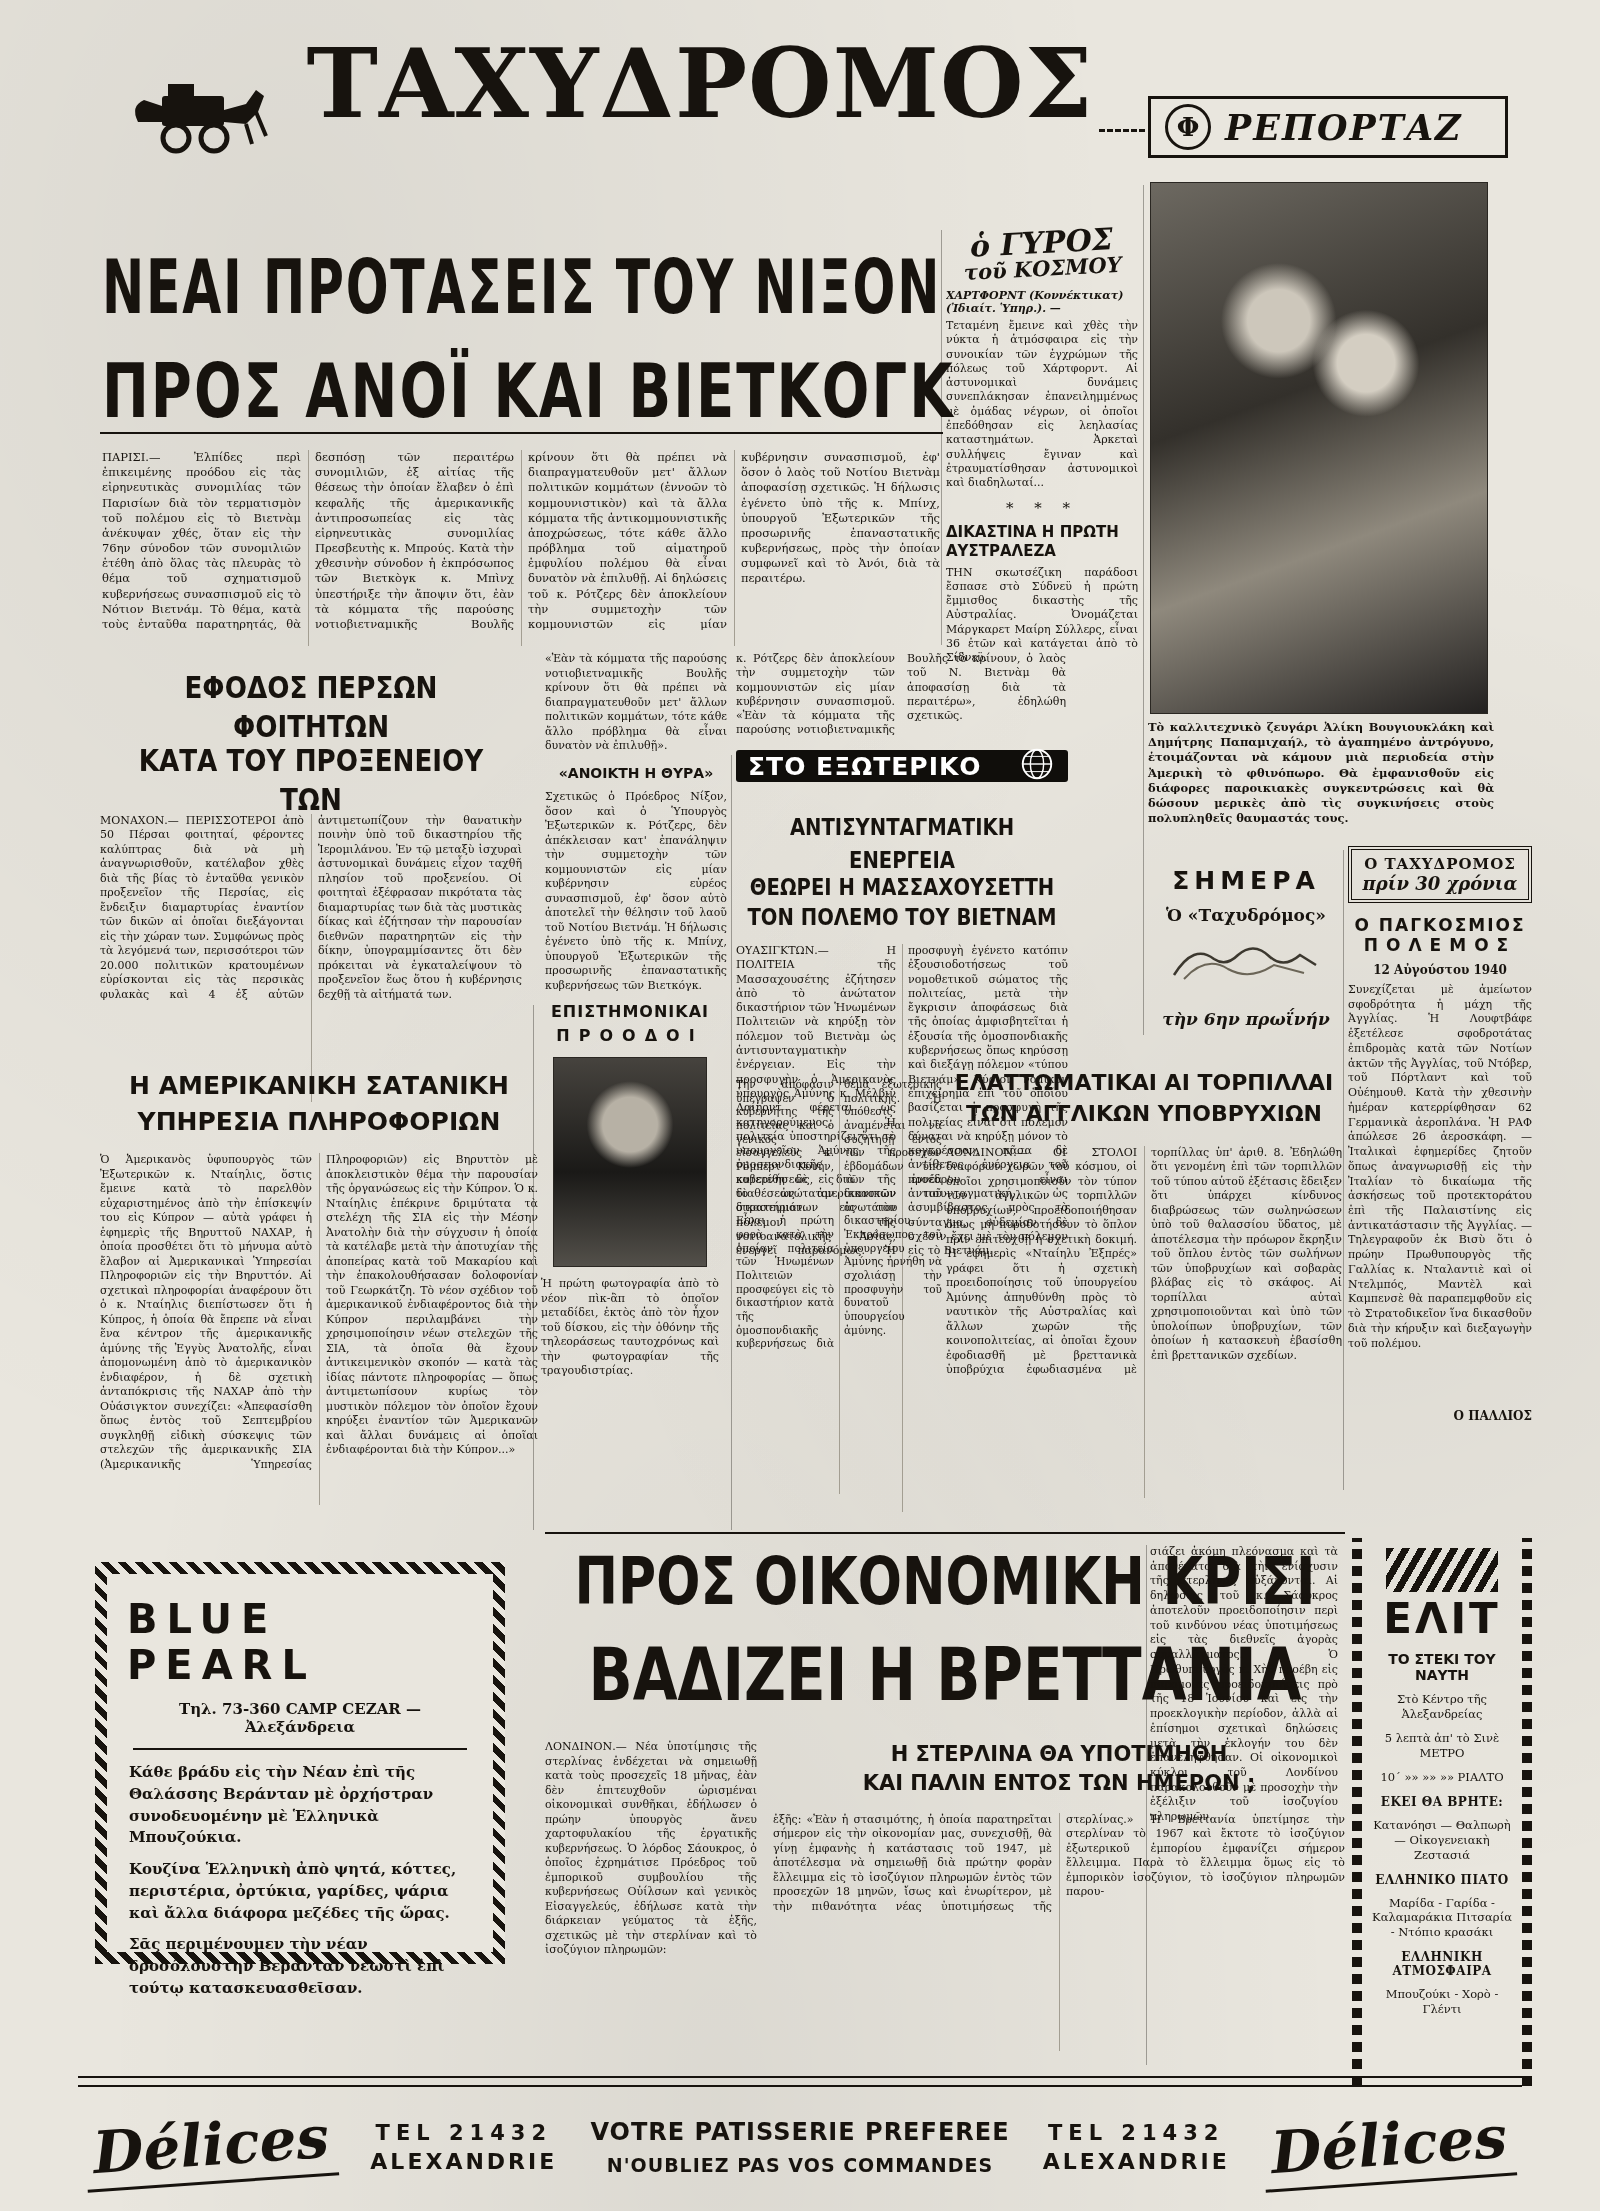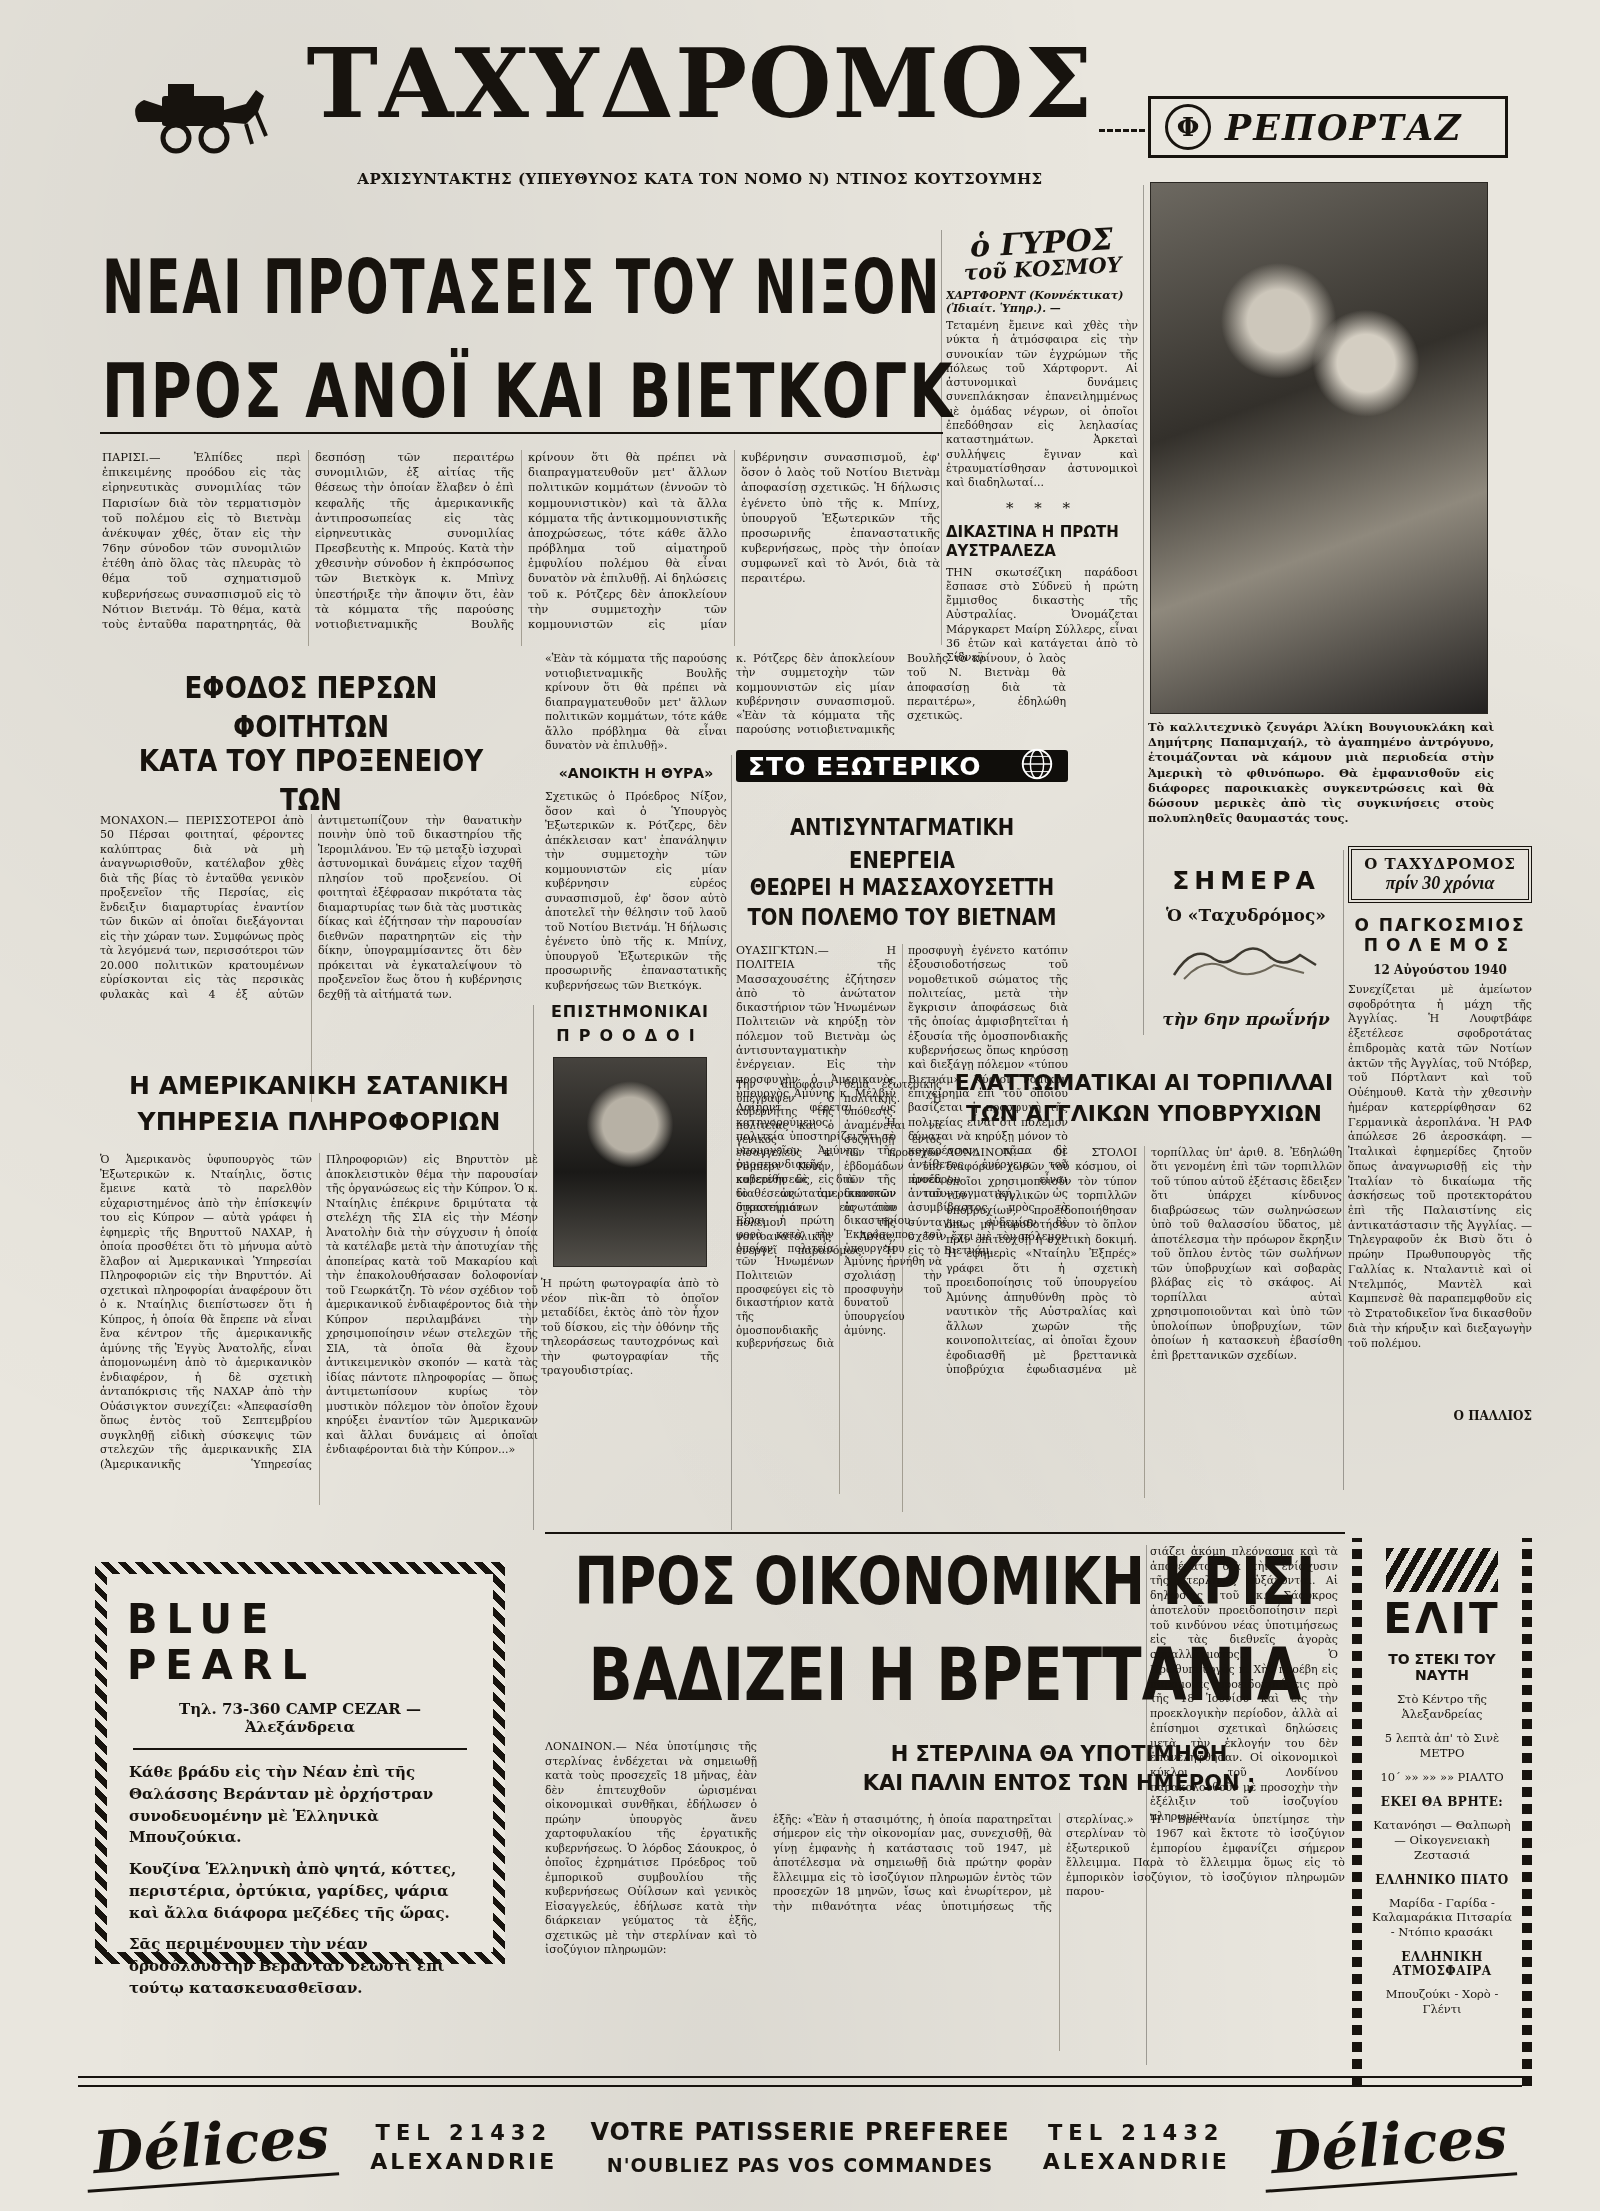--- a/index.html
+++ b/index.html
@@ -56,21 +56,21 @@
   
   .simera{left:1150px;top:866px;width:192px;text-align:center;}
   .simera-head{font-size:25px;letter-spacing:5px;}
   .simera-l1{font-size:17px;font-weight:bold;margin-top:10px;}
   .simera-l2{font-size:17px;font-weight:bold;font-style:italic;margin-top:18px;}
 
   
   .thirty{left:1348px;top:846px;width:184px;}
   .thirty-box{border:4px double #17130e;padding:5px 6px;text-align:center;}
   .tb1{font-size:15px;font-weight:bold;letter-spacing:1px;display:block;}
-  .tb2{font-size:18px;font-weight:bold;font-style:italic;display:block;font-family:Liberation Serif, serif;}
+  .tb2{font-size:18px;font-weight:bold;font-style:italic;display:block;}
   .thirty-h1{margin-top:12px;text-align:center;font-size:17px;letter-spacing:2px;}
   .thirty-h2{text-align:center;font-size:17px;letter-spacing:8px;}
   .thirty-date{text-align:center;font-size:12px;font-weight:bold;margin:8px 0 6px;}
   .thirty-body{font-size:11px;line-height:1.34;height:420px;overflow:hidden;}
   .thirty-sig{text-align:right;font-size:12px;font-weight:bold;margin-top:6px;}
 
   
   .efodos{left:100px;top:668px;width:422px;}
   .efodos-h{text-align:center;font-size:27px;line-height:1.35;transform:scale(.97,1.1);transform-origin:center top;}
   .efodos-body{column-count:2;column-gap:14px;column-rule:1px solid #a39e92;font-size:11px;line-height:1.32;height:288px;overflow:hidden;}
@@ -156,21 +156,20 @@
       <rect x="34" y="30" width="62" height="30" rx="3" fill="#17130e"></rect>
       <rect x="40" y="18" width="26" height="14" fill="#17130e"></rect>
       <circle cx="48" cy="72" r="13" fill="none" stroke="#17130e" stroke-width="5"></circle>
       <circle cx="86" cy="72" r="13" fill="none" stroke="#17130e" stroke-width="5"></circle>
       <path d="M96 44 L118 38 L128 24 L136 30 L130 46 L118 58 L96 56 Z" fill="#17130e"></path>
       <path d="M118 58 L124 78 M128 46 L138 70" stroke="#17130e" stroke-width="4"></path>
       <path d="M10 56 Q2 40 16 34 L34 40 L34 56 Z" fill="#17130e"></path>
     </svg>
   </div>
   <div class="abs mast-title">ΤΑΧΥΔΡΟΜΟΣ</div>
-  <div class="abs mast-sub">ΑΡΧΙΣΥΝΤΑΚΤΗΣ (ΥΠΕΥΘΥΝΟΣ ΚΑΤΑ ΤΟΝ ΝΟΜΟ Ν) ΝΤΙΝΟΣ ΚΟΥΤΣΟΥΜΗΣ</div>
   <div class="abs reportaz">
     <span class="phi">Φ</span>
     <span class="reportaz-label">ΡΕΠΟΡΤΑΖ</span>
   </div>
 
   <div class="abs lead-h1 hsans">ΝΕΑΙ ΠΡΟΤΑΣΕΙΣ ΤΟΥ ΝΙΞΟΝ</div>
   <div class="abs lead-h2 hsans">ΠΡΟΣ ΑΝΟΪ ΚΑΙ ΒΙΕΤΚΟΓΚ</div>
   <div class="hrule lead-rule"></div>
   <div class="abs lead-body just">ΠΑΡΙΣΙ.— Ἐλπίδες περὶ ἐπικειμένης προόδου εἰς τὰς εἰρηνευτικὰς συνομιλίας τῶν Παρισίων διὰ τὸν τερματισμὸν τοῦ πολέμου εἰς τὸ Βιετνὰμ ἀνέκυψαν χθές, ὅταν εἰς τὴν 76ην σύνοδον τῶν συνομιλιῶν ἐτέθη ἀπὸ ὅλας τὰς πλευρὰς τὸ θέμα τοῦ σχηματισμοῦ κυβερνήσεως συνασπισμοῦ εἰς τὸ Νότιον Βιετνάμ. Τὸ θέμα, κατὰ τοὺς ἐνταῦθα παρατηρητάς, θὰ δεσπόσῃ τῶν περαιτέρω συνομιλιῶν, ἐξ αἰτίας τῆς θέσεως τὴν ὁποίαν ἔλαβεν ὁ ἐπὶ κεφαλῆς τῆς ἀμερικανικῆς ἀντιπροσωπείας εἰς τὰς εἰρηνευτικὰς συνομιλίας Πρεσβευτὴς κ. Μπρούς. Κατὰ τὴν χθεσινὴν σύνοδον ἡ ἐκπρόσωπος τῶν Βιετκὸγκ κ. Μπὶνχ ὑπεστήριξε τὴν ἄποψιν ὅτι, ἐὰν τὰ κόμματα τῆς παρούσης νοτιοβιετναμικῆς Βουλῆς κρίνουν ὅτι θὰ πρέπει νὰ διαπραγματευθοῦν μετ' ἄλλων πολιτικῶν κομμάτων (ἐννοῶν τὸ κομμουνιστικὸν) καὶ τὰ ἄλλα κόμματα τῆς ἀντικομμουνιστικῆς ἀποχρώσεως, τότε κάθε ἄλλο πρόβλημα τοῦ αἱματηροῦ ἐμφυλίου πολέμου θὰ εἶναι δυνατὸν νὰ ἐπιλυθῇ. Αἱ δηλώσεις τοῦ κ. Ρότζερς δὲν ἀποκλείουν τὴν συμμετοχὴν τῶν κομμουνιστῶν εἰς μίαν κυβέρνησιν συνασπισμοῦ, ἐφ' ὅσον ὁ λαὸς τοῦ Νοτίου Βιετνὰμ ἀποφασίσῃ σχετικῶς. Ἡ δήλωσις ἐγένετο ὑπὸ τῆς κ. Μπίνχ, ὑπουργοῦ Ἐξωτερικῶν τῆς προσωρινῆς ἐπαναστατικῆς κυβερνήσεως, πρὸς τὴν ὁποίαν συμφωνεῖ καὶ τὸ Ἀνόι, διὰ τὰ περαιτέρω.</div>
 

